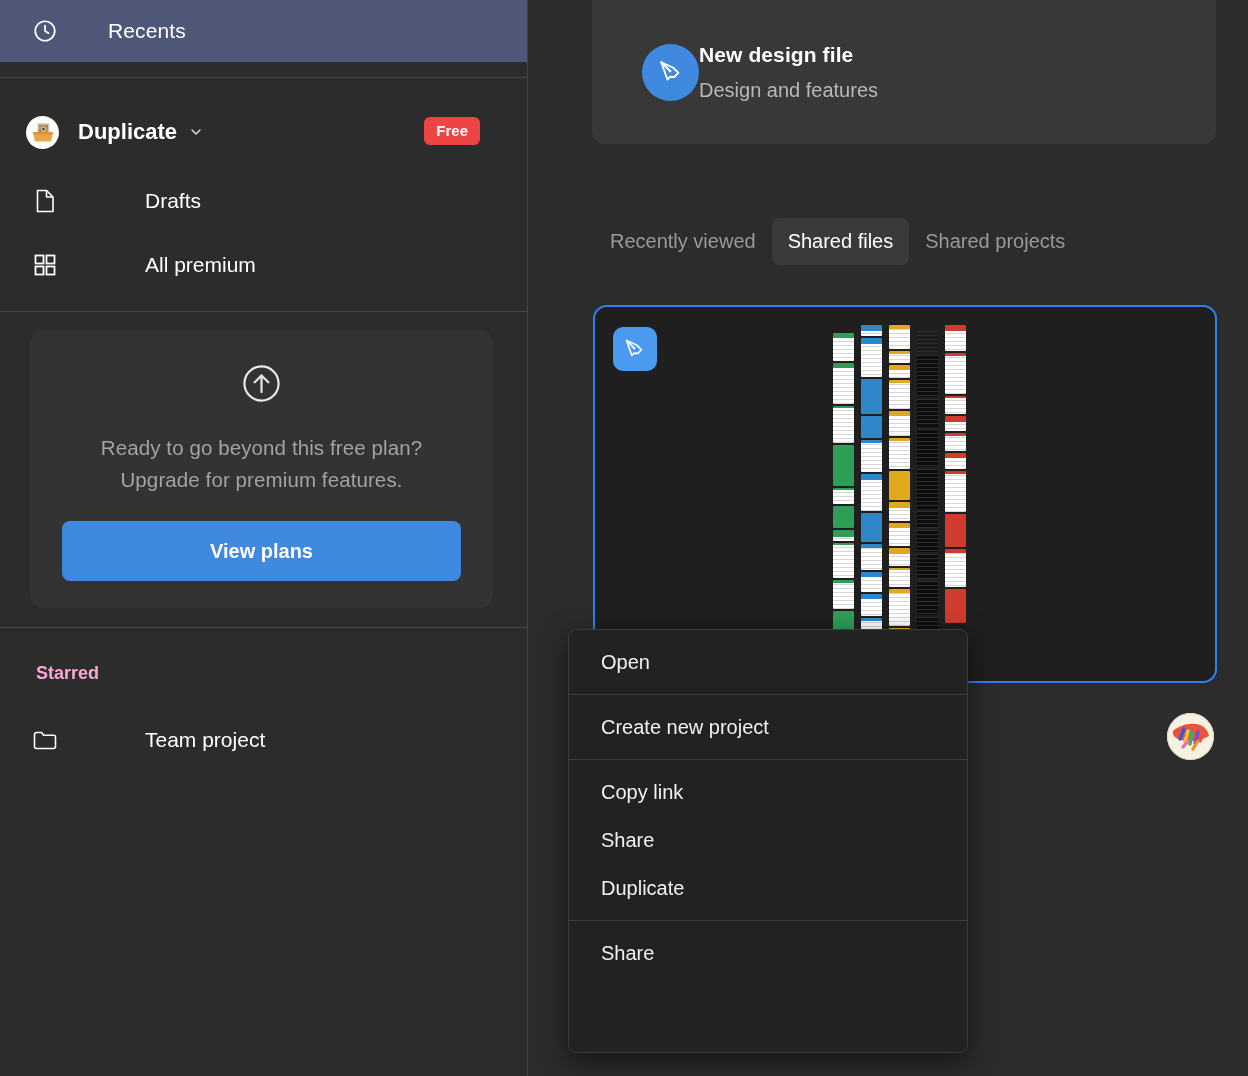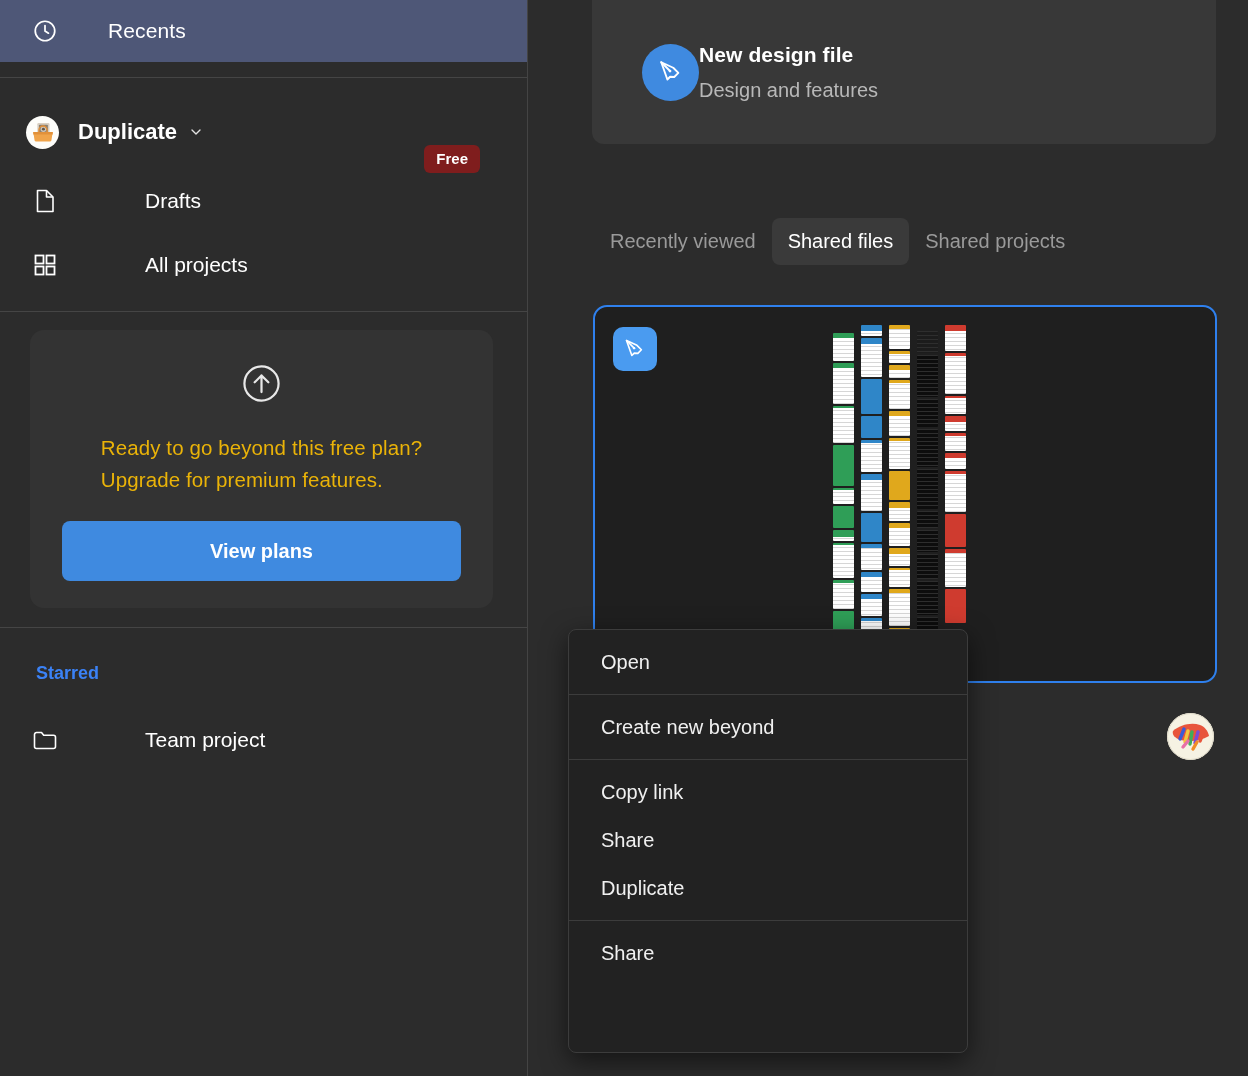--- a/index.html
+++ b/index.html
@@ -39,52 +39,52 @@
   .pf-avatar {
     width: 33px; height: 33px; border-radius: 50%;
     background: #fdfdfa;
     display: flex; align-items: center; justify-content: center;
     font-size: 21px; line-height: 1; overflow: hidden;
   }
   .pf-name { color: #fff; font-size: 22px; font-weight: 600; margin-left: 19px; }
   .pf-caret { margin-left: 11px; display: flex; align-items: center; }
   .free-badge {
     position: absolute; right: 47px; top: 117px;
-    background: #7f1d1d; color: #ffffff;
+    background: #ef4444; color: #ffffff;
     font-size: 15px; font-weight: 600;
-    padding: 6px 12px 7px; border-radius: 6px; line-height: 1; margin-top: 28px;
+    padding: 6px 12px 7px; border-radius: 6px; line-height: 1;
   }
   .nav-item {
     position: absolute; left: 0; width: 527px; height: 44px;
     display: flex; align-items: center; padding-left: 30px; gap: 37px;
   }
   .nav-item .ic { width: 30px; height: 30px; display:flex; align-items:center; justify-content:center; }
   .nav-item .lbl { color: #ffffff; font-size: 21px; margin-left: 48px; }
 
   .upgrade-card {
     position: absolute; left: 30px; top: 330px;
     width: 463px; height: 278px;
     background: #333333; border-radius: 14px;
     display: flex; flex-direction: column; align-items: center;
   }
   .upgrade-card .up-ic { margin-top: 33px; }
   .upgrade-card .up-text {
-    color: #eab308; font-size: 20.5px; text-align: left;
+    color: #a3a3a3; font-size: 20.5px; text-align: center;
     line-height: 32px; margin-top: 24px; letter-spacing: .1px;
   }
   .view-plans-btn {
     width: 399px; height: 60px; margin-top: 25px;
     background: #3f8ae0; border-radius: 8px; border: none;
     color: #ffffff; font-size: 20px; font-weight: 600;
     display: flex; align-items: center; justify-content: center;
     cursor: pointer; font-family: inherit;
   }
   .starred-hdr {
     position: absolute; left: 36px; top: 663px;
-    color: #3b82f6; font-size: 18px; font-weight: 700;
+    color: #f9a8d4; font-size: 18px; font-weight: 700;
   }
 
   
   #main {
     position: absolute; left: 528px; top: 0;
     width: 720px; height: 1076px; background: #2c2c2c;
   }
   .newfile-card {
     position: absolute; left: 64px; top: 0;
     width: 624px; height: 144px;
@@ -199,21 +199,21 @@
 
     <div class="nav-item" style="top:243px">
       <span class="ic">
         <svg width="24" height="24" viewBox="0 0 24 24" fill="none" stroke="#ffffff" stroke-width="1.8">
           <rect x="2.5" y="2.5" width="8" height="8"></rect>
             <rect x="13.5" y="2.5" width="8" height="8"></rect>
           <rect x="2.5" y="13.5" width="8" height="8"></rect>
             <rect x="13.5" y="13.5" width="8" height="8"></rect>
         </svg>
       </span>
-      <span class="lbl">All projects</span>
+      <span class="lbl">All premium</span>
     </div>
 
     <div class="sb-divider" style="top:311px"></div>
 
     <div class="upgrade-card">
       <span class="up-ic">
         <svg width="41" height="41" viewBox="0 0 24 24" fill="none" stroke="#e8e8e8" stroke-width="1.3">
           <circle cx="12" cy="12" r="10"></circle>
           <path d="M12 17V7.3M12 7.3l-4 4M12 7.3l4 4" stroke-linecap="round" stroke-linejoin="round"></path>
         </svg>
@@ -360,21 +360,21 @@
       </g>
       <circle cx="23.5" cy="23.5" r="23" fill="none" stroke="#d9d4c2" stroke-width="1"></circle>
     </svg>
   </div>
 
   <div id="ctxmenu">
     <div class="mgroup">
       <div class="mitem">Open</div>
     </div>
     <div class="mgroup">
-      <div class="mitem">Create new beyond</div>
+      <div class="mitem">Create new project</div>
     </div>
     <div class="mgroup">
       <div class="mitem">Copy link</div>
       <div class="mitem">Share</div>
       <div class="mitem">Duplicate</div>
     </div>
     <div class="mgroup">
       <div class="mitem">Share</div>
     </div>
   </div>

